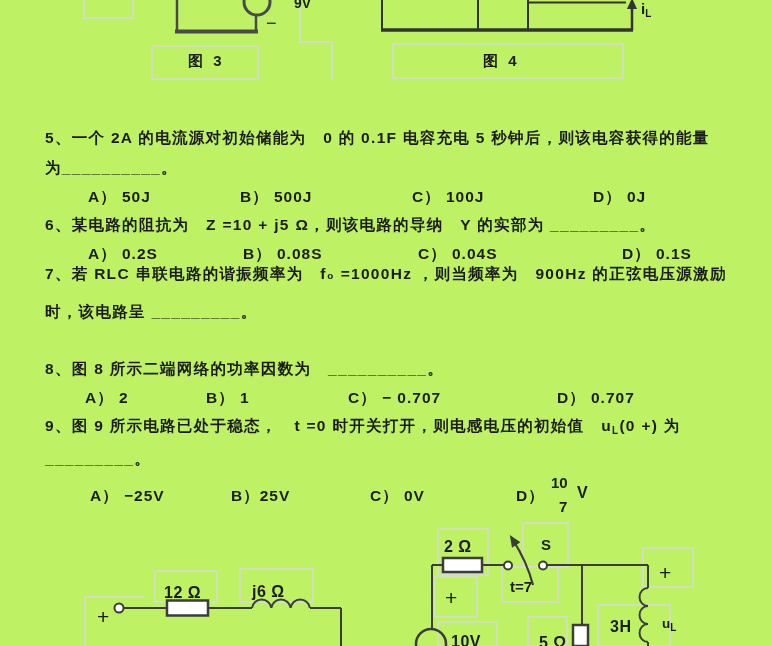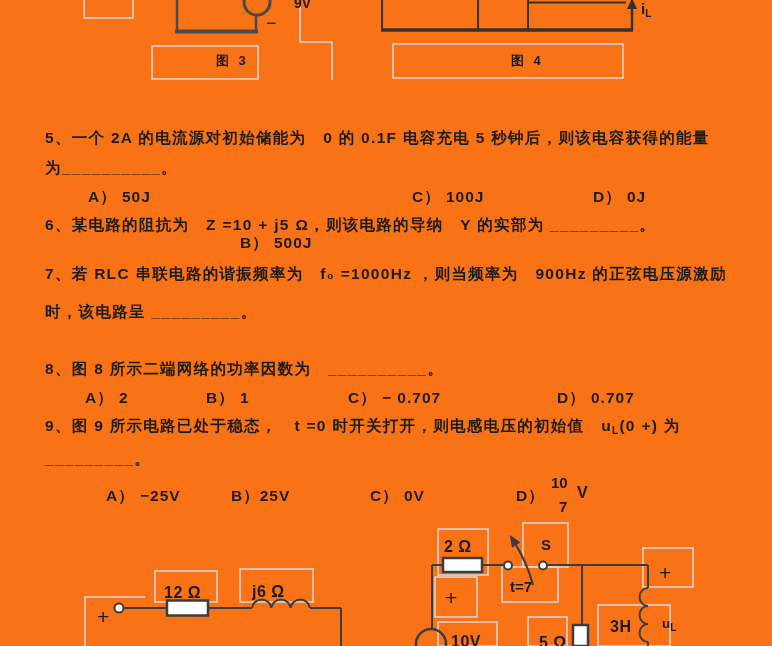--- a/index.html
+++ b/index.html
@@ -1,25 +1,25 @@
 <!DOCTYPE html>
 <html><head>
 <meta charset="utf-8">
 <style>
   html,body{margin:0;padding:0;background:#fff;}
   #page{
-    position:relative;width:772px;height:646px;overflow:hidden;background:#f97316;
+    position:relative;width:772px;height:646px;overflow:hidden;background:#bef264;
     font-family:"Liberation Sans","DejaVu Sans",sans-serif;color:#1c1c1c;font-weight:700;
   }
   .abs{position:absolute;white-space:pre;}
   .qline{font-size:15.5px;letter-spacing:1.3px;line-height:20px;}
   .optrow{position:absolute;left:0;top:0;width:772px;height:20px;}
   .opt{position:absolute;top:0;font-size:15.5px;letter-spacing:1px;white-space:pre;}
   .dlabel{font-size:16px;letter-spacing:.5px;}
-  .caption{font-size:13px;letter-spacing:3px;margin-left:28px;}
+  .caption{font-size:15px;letter-spacing:3px;}
   .plus{font-size:21px;font-weight:400;}
   .minus{font-size:18px;font-weight:400;}
   sub.v{font-size:10px;vertical-align:-3px;font-weight:700;}
   svg{position:absolute;left:0;top:0;pointer-events:none;}
 </style>
 </head>
 <body>
 
 <div id="page">
 
@@ -92,42 +92,48 @@
   <span class="abs" style="left:294px;top:-5px;font-size:14px;">9V</span>
   <span class="abs minus" style="left:266px;top:13px;">−</span>
   <span class="abs caption" style="left:188px;top:52px;">图 3</span>
   <span class="abs" style="left:641px;top:0px;font-size:15px;"><span>i</span><sub class="v">L</sub></span>
   <span class="abs caption" style="left:483px;top:52px;">图 4</span>
 
   <div class="abs qline" style="left:45px;top:128px;">5、一个 2A 的电流源对初始储能为　0 的 0.1F 电容充电 5 秒钟后，则该电容获得的能量</div>
   <div class="abs qline" style="left:45px;top:158px;">为__________。</div>
   <div class="optrow" style="top:187px;">
     <span class="opt" style="left:88px;">A） 50J</span>
-    <span class="opt" style="left:240px;margin-top:46px;">B） 500J</span>
+    <span class="opt" style="left:240px;">B） 500J</span>
     <span class="opt" style="left:412px;">C） 100J</span>
     <span class="opt" style="left:593px;">D） 0J</span>
   </div>
 
   <div class="abs qline" style="left:45px;top:215px;">6、某电路的阻抗为　Z =10 + j5 Ω，则该电路的导纳　Y 的实部为 _________。</div>
+  <div class="optrow" style="top:244px;">
+    <span class="opt" style="left:88px;">A） 0.2S</span>
+    <span class="opt" style="left:243px;">B） 0.08S</span>
+    <span class="opt" style="left:418px;">C） 0.04S</span>
+    <span class="opt" style="left:622px;">D） 0.1S</span>
+  </div>
 
   <div class="abs qline" style="left:45px;top:264px;text-align:right;">7、若 RLC 串联电路的谐振频率为　f₀ =1000Hz ，则当频率为　900Hz 的正弦电压源激励</div>
   <div class="abs qline" style="left:45px;top:302px;">时，该电路呈 _________。</div>
 
   <div class="abs qline" style="left:45px;top:359px;">8、图 8 所示二端网络的功率因数为　__________。</div>
   <div class="optrow" style="top:388px;">
     <span class="opt" style="left:85px;">A） 2</span>
     <span class="opt" style="left:206px;">B） 1</span>
     <span class="opt" style="left:348px;">C） − 0.707</span>
     <span class="opt" style="left:557px;">D） 0.707</span>
   </div>
 
   <div class="abs qline" style="left:45px;top:416px;"><span>9、图 9 所示电路已处于稳态，　t =0 时开关打开，则电感电压的初始值　</span><span>u</span><sub class="v">L</sub><span>(0 +) 为</span></div>
   <div class="abs qline" style="left:45px;top:449px;">_________。</div>
   <div class="optrow" style="top:486px;">
-    <span class="opt" style="left:90px;margin-left:16px;">A） −25V</span>
+    <span class="opt" style="left:90px;">A） −25V</span>
     <span class="opt" style="left:231px;">B）25V</span>
     <span class="opt" style="left:370px;">C） 0V</span>
     <span class="opt" style="left:516px;">D）</span>
   </div>
   <span class="abs" style="left:551px;top:474px;font-size:15px;">10</span>
   <span class="abs" style="left:559px;top:498px;font-size:15px;">7</span>
   <span class="abs" style="left:577px;top:484px;font-size:16px;">V</span>
 
   <span class="abs plus" style="left:97px;top:605px;">+</span>
   <span class="abs dlabel" style="left:164px;top:584px;">12 Ω</span>

